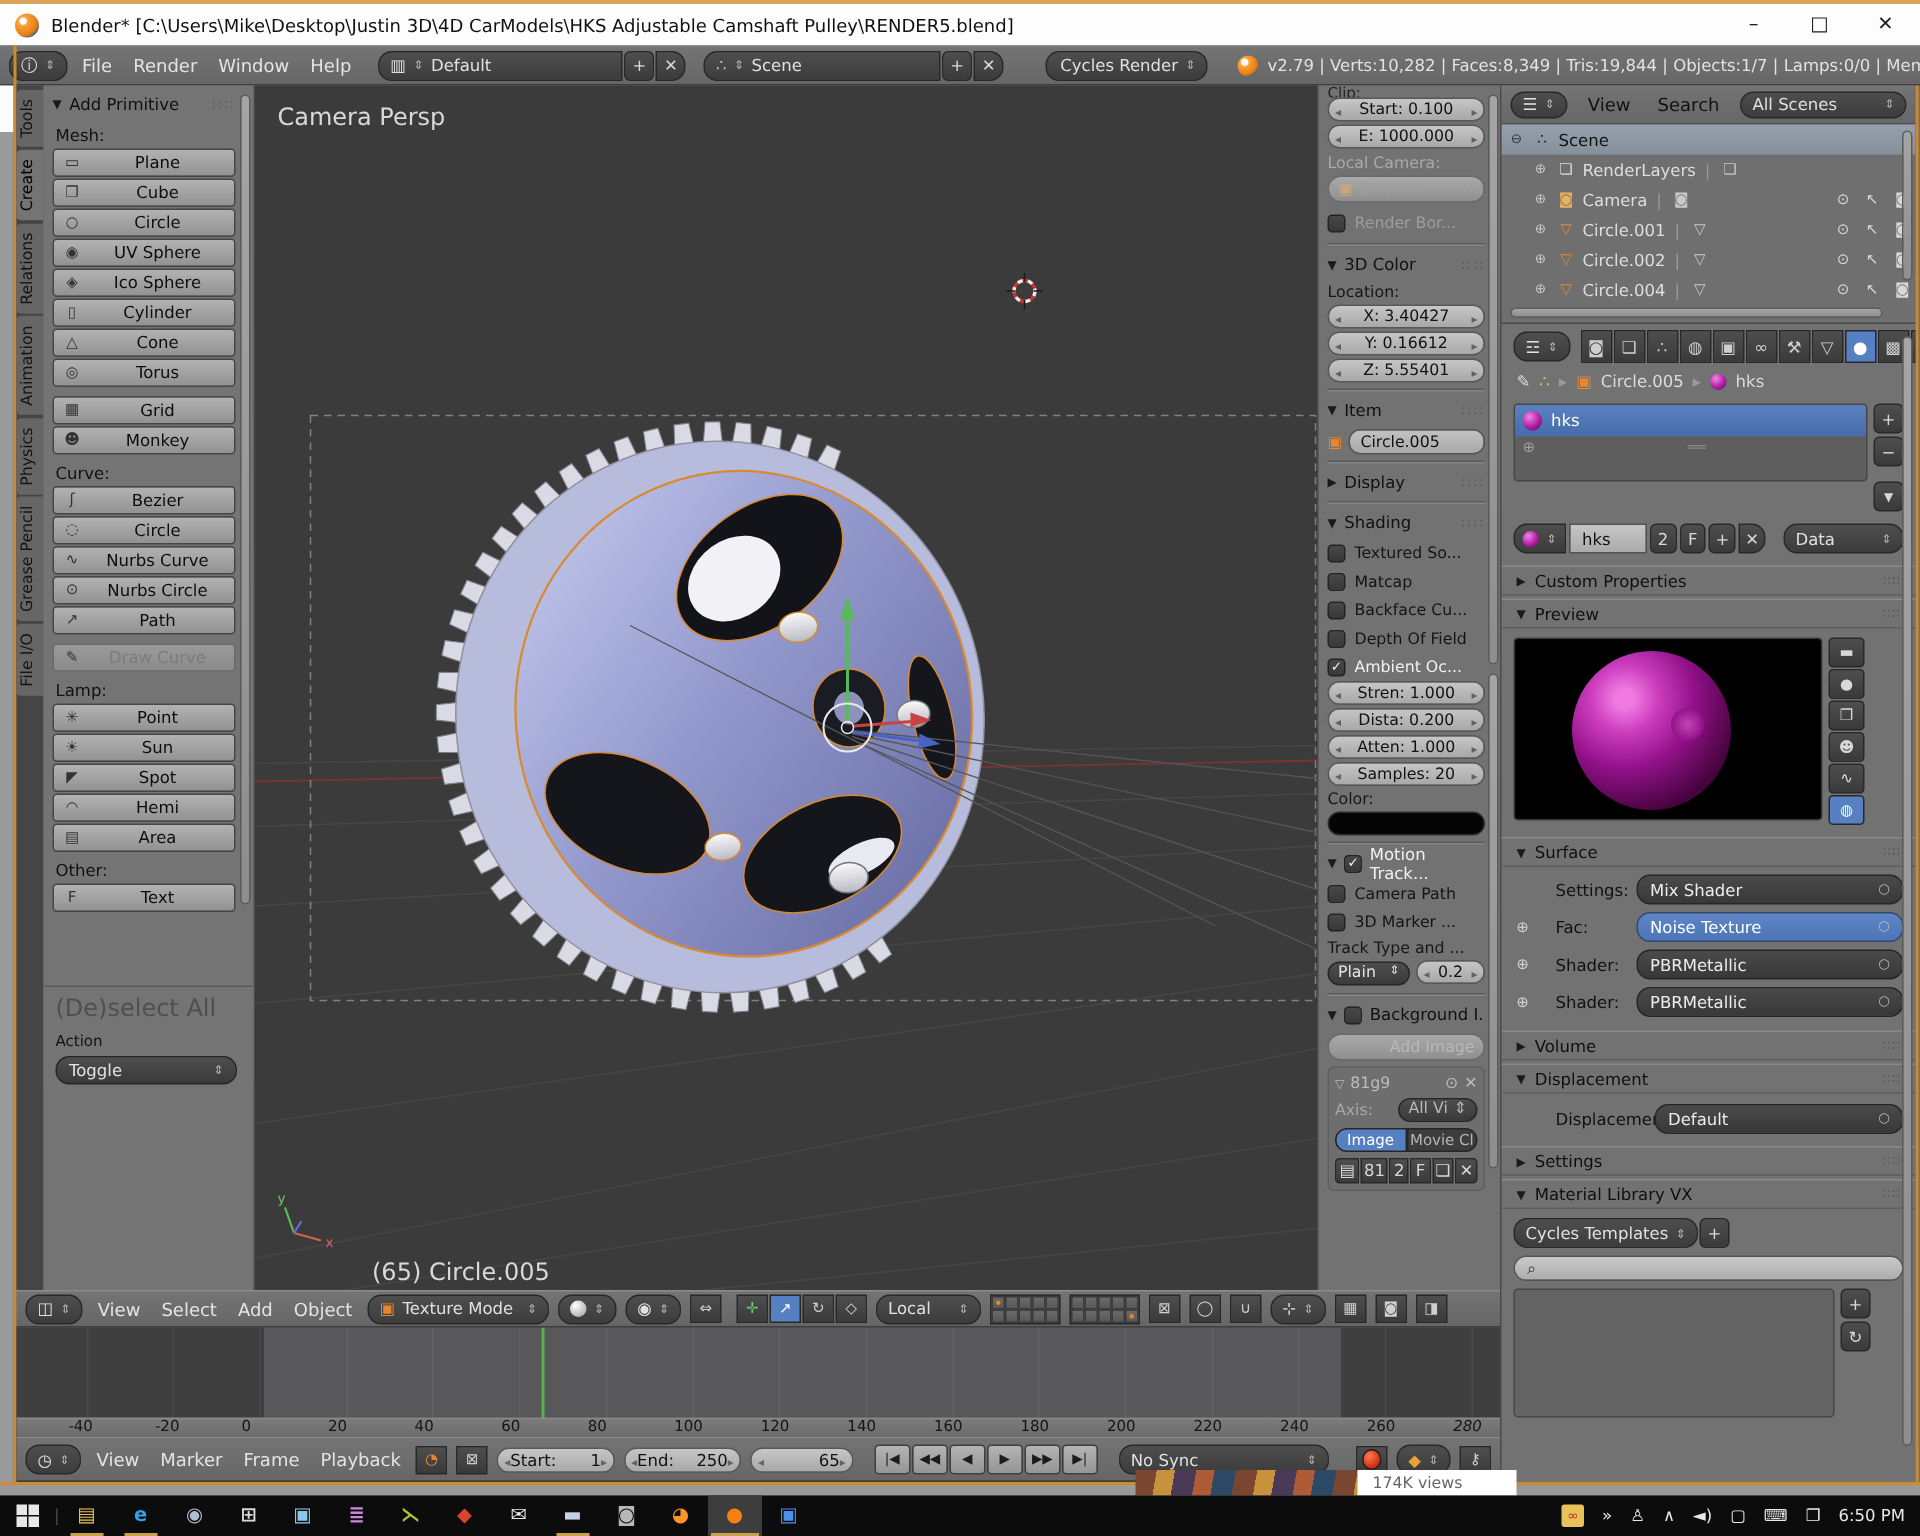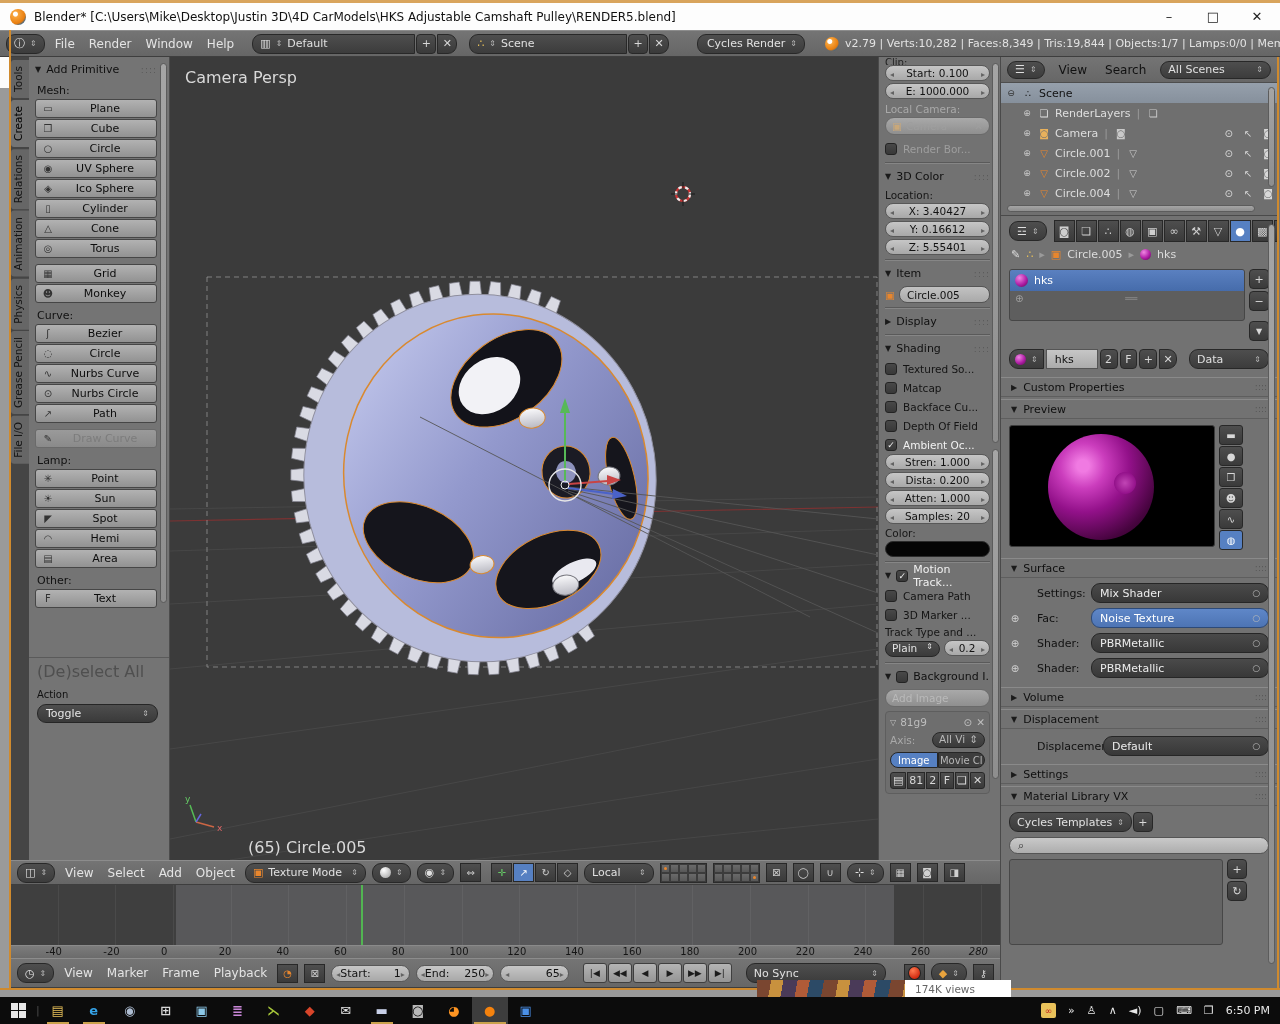--- a/index.html
+++ b/index.html
@@ -614,21 +614,21 @@
           <span>0.2</span>
           <span class="ar">▸</span>
         </span>
     </div>
     <div class="sep"></div>
     <div class="ph">
         <span class="tri">▼</span>
         <span class="chk"></span>
         <span style="white-space:nowrap;overflow:hidden">Background I...</span>
       </div>
-    <div class="litebtn" style="margin-top:4px;justify-content:flex-start;color:#b9b9b9">
+    <div class="litebtn" style="margin-top:4px;justify-content:flex-end;color:#b9b9b9">
         <span>Add Image</span>
       </div>
     <div class="subbox">
       <div class="row" style="color:#bdbdbd">
         <span class="tri" style="color:#bdbdbd">▽</span>
         <span style="flex:1">81g9</span>
         <span>⊙</span>
         <span>✕</span>
       </div>
       <div class="row" style="margin-top:4px;color:#a9a9a9">

